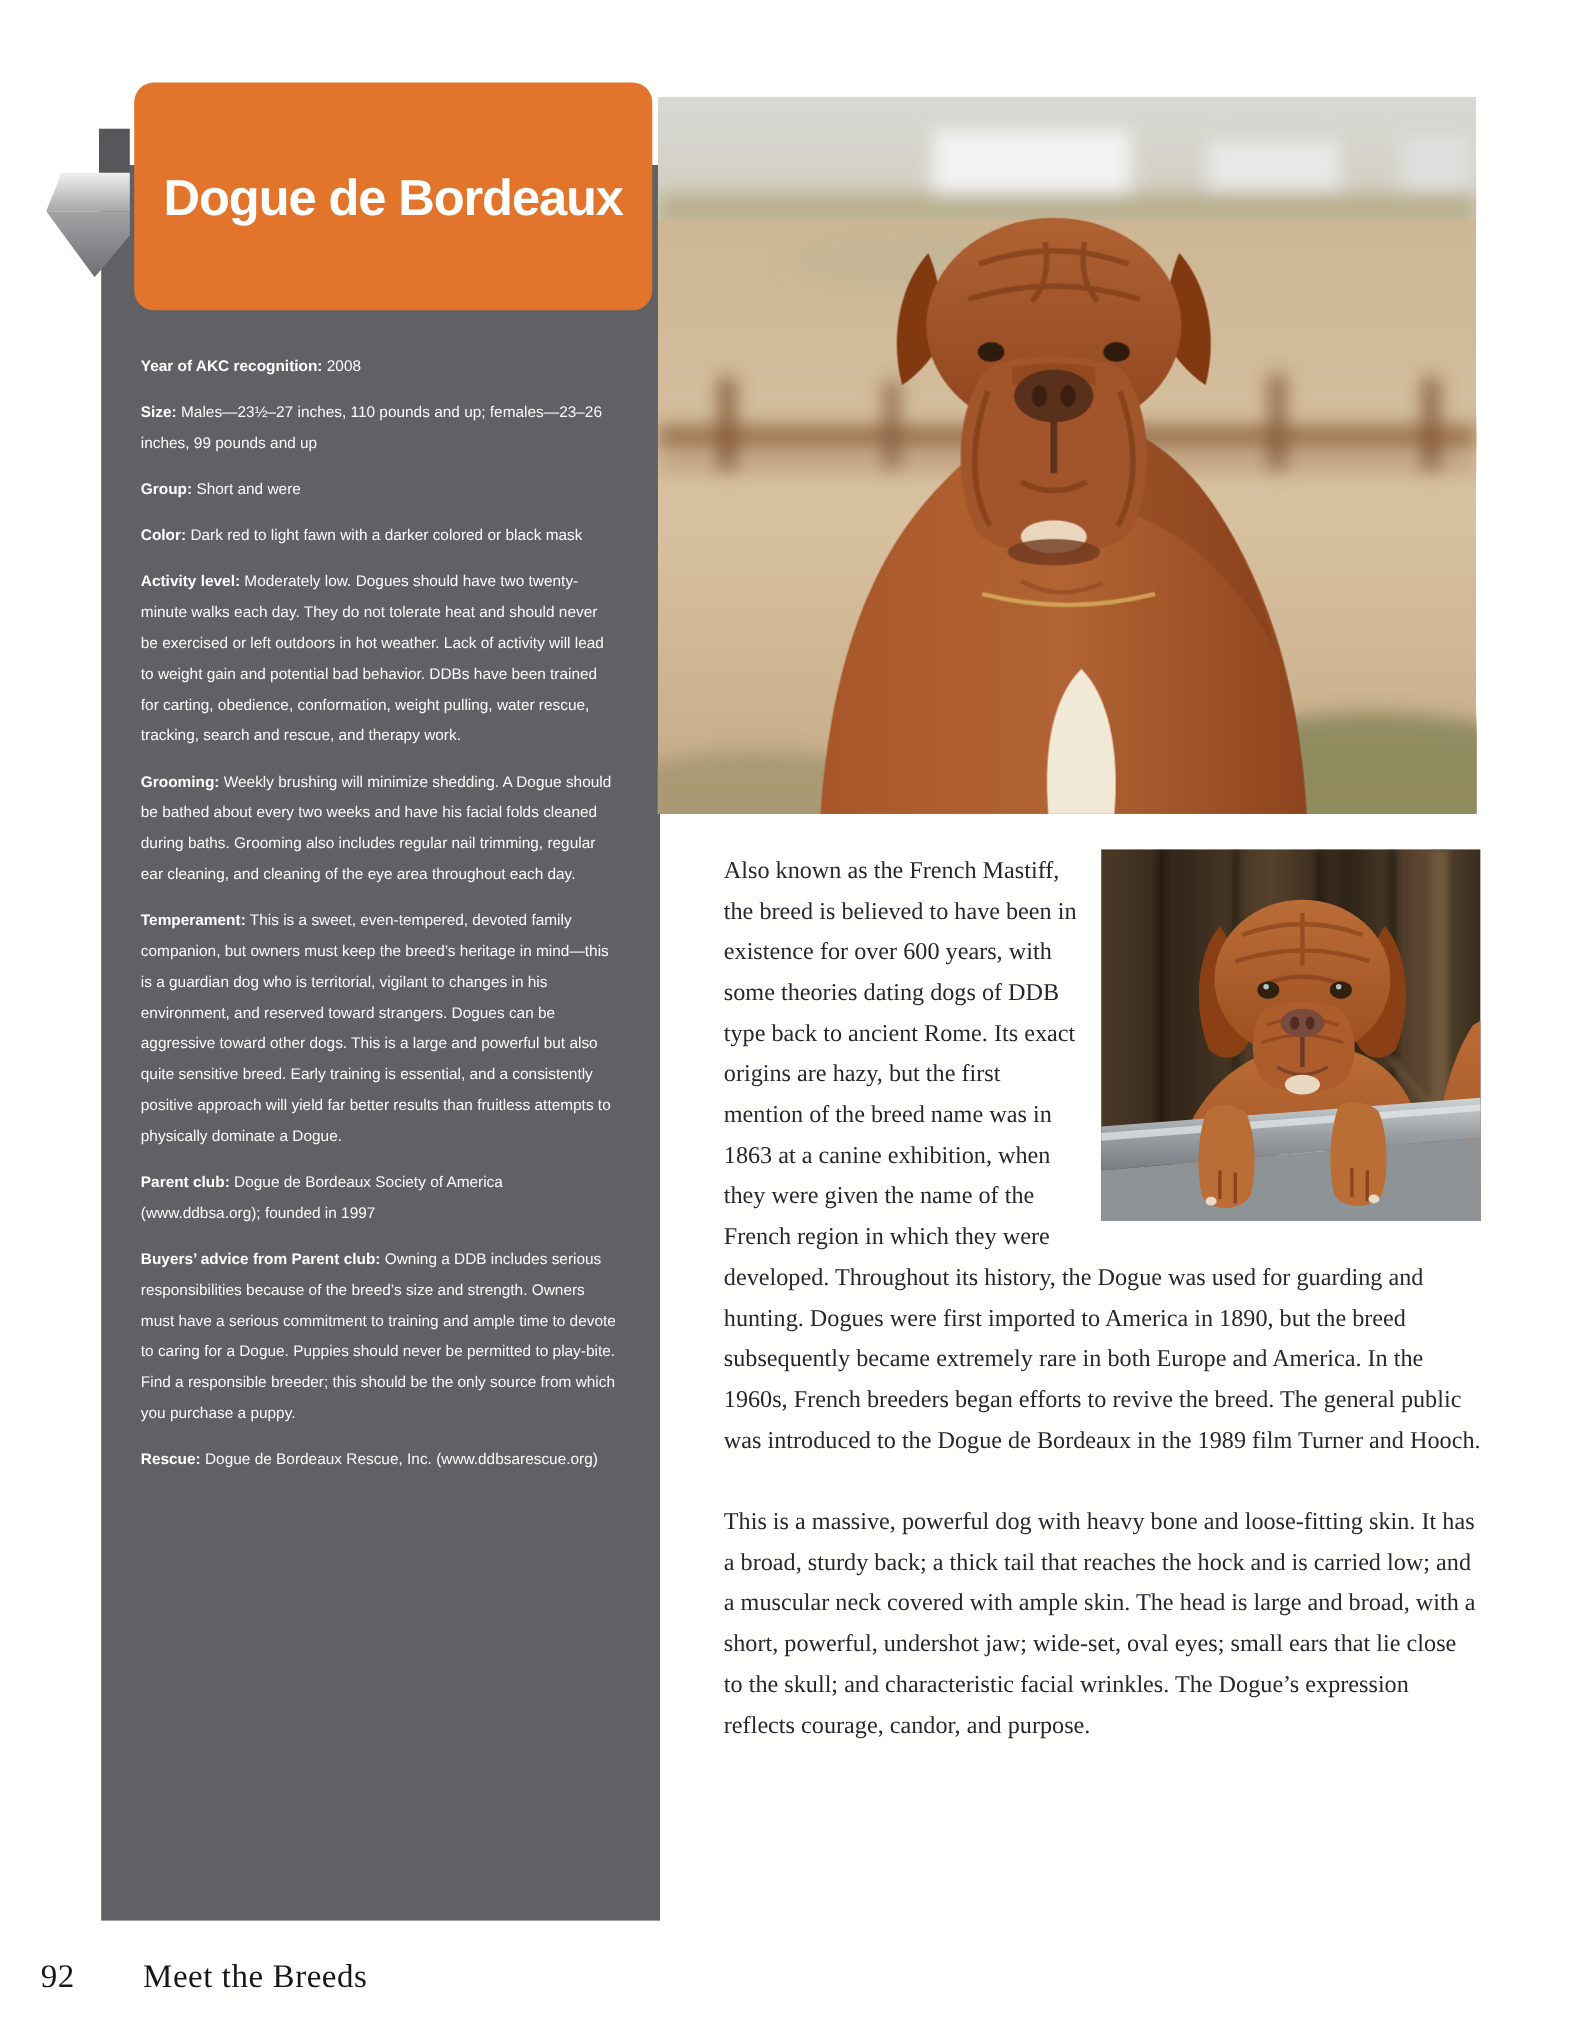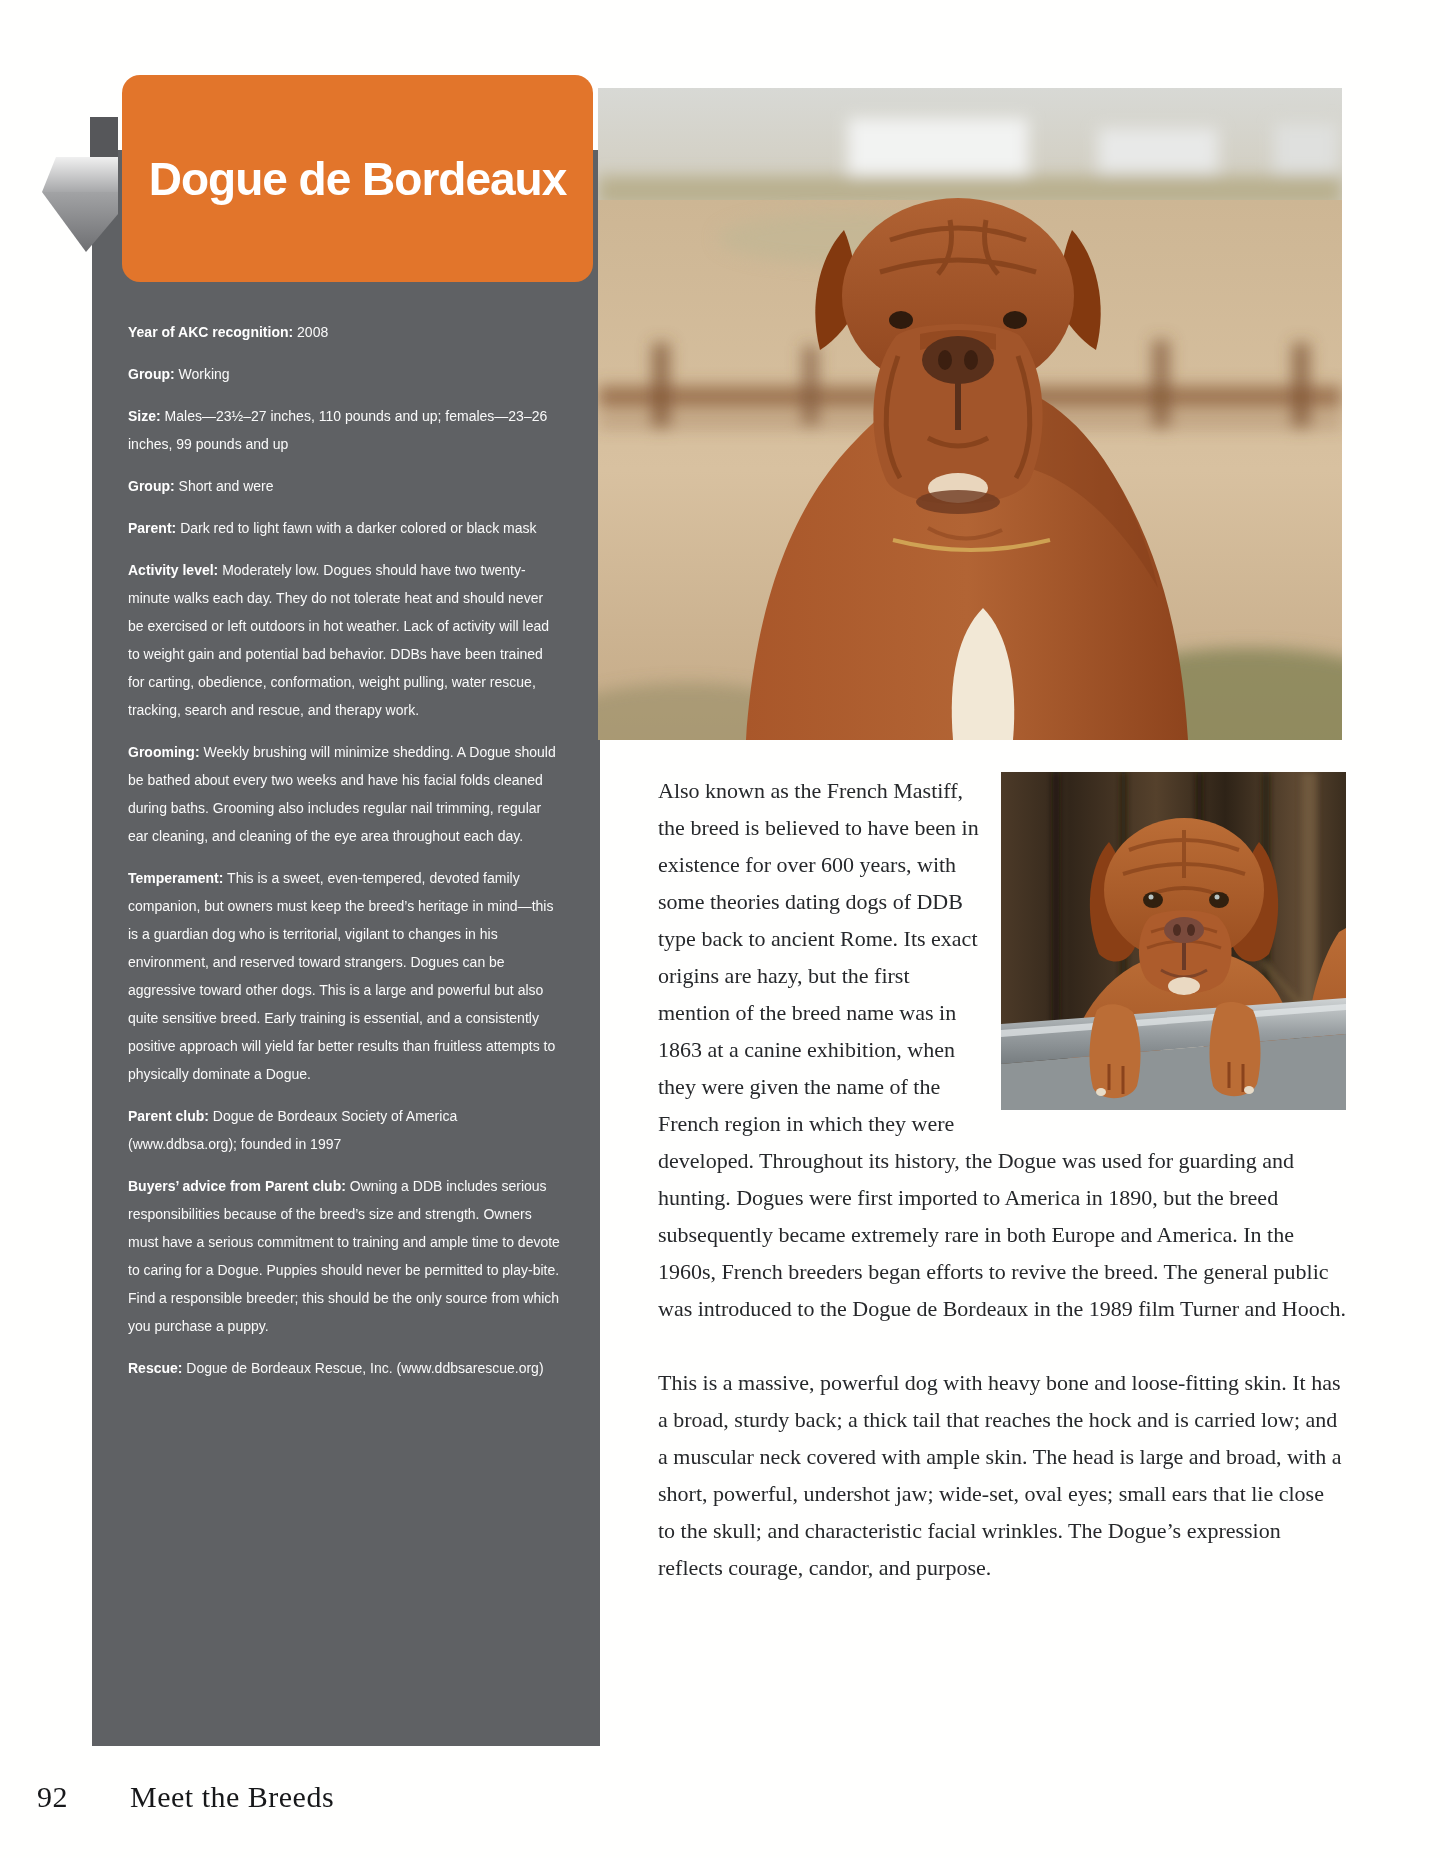--- a/index.html
+++ b/index.html
@@ -53,24 +53,23 @@
       </linearGradient>
     </defs>
     <rect x="50" y="7" width="28" height="56" fill="#56575a"></rect>
     <polygon points="78,47 16,47 2,82 78,82" fill="url(#ribA)"></polygon>
     <polygon points="2,82 78,82 78,104 46,142" fill="url(#ribB)"></polygon>
   </svg>
 
   <div class="sidebar">
     <div class="sidebar-inner">
       <p class="entry"><b>Year of AKC recognition:</b> <span>2008</span></p>
-      <p class="entry"><b>Group:</b> <span>Working</span></p>
       <p class="entry"><b>Size:</b> <span>Males—23½–27 inches, 110 pounds and up; females—23–26 inches, 99 pounds and up</span></p>
       <p class="entry"><b>Group:</b> <span>Short and were</span></p>
-      <p class="entry"><b>Parent:</b> <span>Dark red to light fawn with a darker colored or black mask</span></p>
+      <p class="entry"><b>Color:</b> <span>Dark red to light fawn with a darker colored or black mask</span></p>
       <p class="entry"><b>Activity level:</b> <span>Moderately low. Dogues should have two twenty-minute walks each day. They do not tolerate heat and should never be exercised or left outdoors in hot weather. Lack of activity will lead to weight gain and potential bad behavior. DDBs have been trained for carting, obedience, conformation, weight pulling, water rescue, tracking, search and rescue, and therapy work.</span></p>
       <p class="entry"><b>Grooming:</b> <span>Weekly brushing will minimize shedding. A Dogue should be bathed about every two weeks and have his facial folds cleaned during baths. Grooming also includes regular nail trimming, regular ear cleaning, and cleaning of the eye area throughout each day.</span></p>
       <p class="entry"><b>Temperament:</b> <span>This is a sweet, even-tempered, devoted family companion, but owners must keep the breed’s heritage in mind—this is a guardian dog who is territorial, vigilant to changes in his environment, and reserved toward strangers. Dogues can be aggressive toward other dogs. This is a large and powerful but also quite sensitive breed. Early training is essential, and a consistently positive approach will yield far better results than fruitless attempts to physically dominate a Dogue.</span></p>
       <p class="entry"><b>Parent club:</b> <span>Dogue de Bordeaux Society of America (www.ddbsa.org); founded in 1997</span></p>
       <p class="entry"><b>Buyers’ advice from Parent club:</b> <span>Owning a DDB includes serious responsibilities because of the breed’s size and strength. Owners must have a serious commitment to training and ample time to devote to caring for a Dogue. Puppies should never be permitted to play-bite. Find a responsible breeder; this should be the only source from which you purchase a puppy.</span></p>
       <p class="entry"><b>Rescue:</b> <span>Dogue de Bordeaux Rescue, Inc. (www.ddbsarescue.org)</span></p>
     </div>
   </div>
 
   <div class="header-box">

